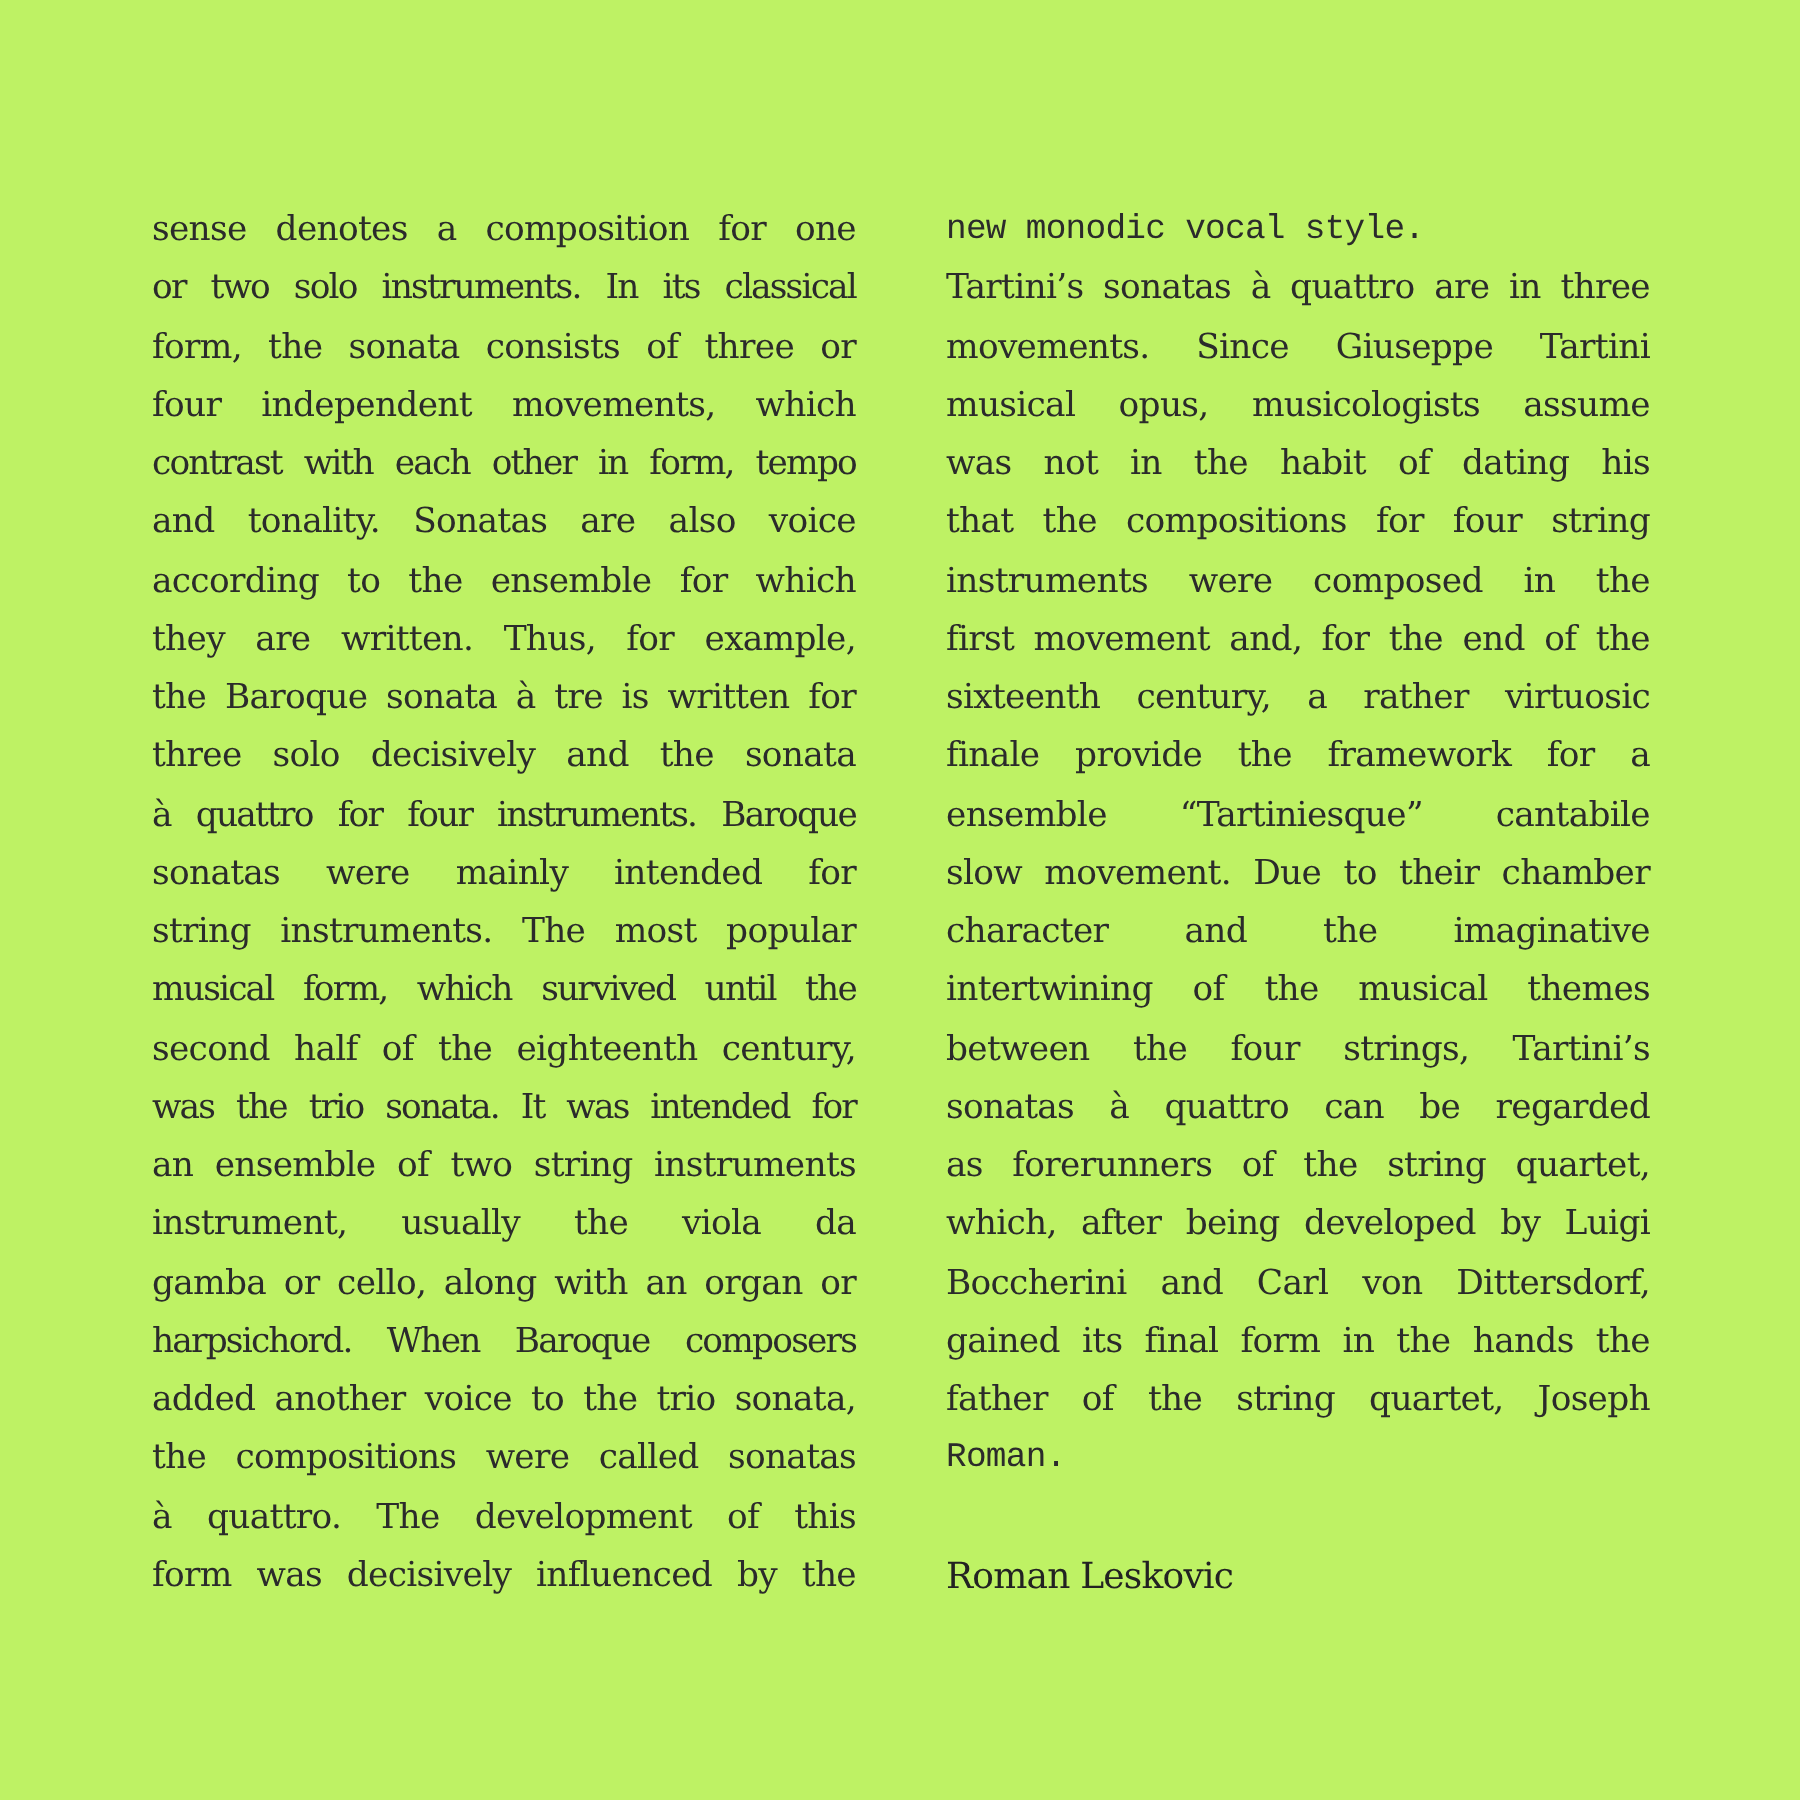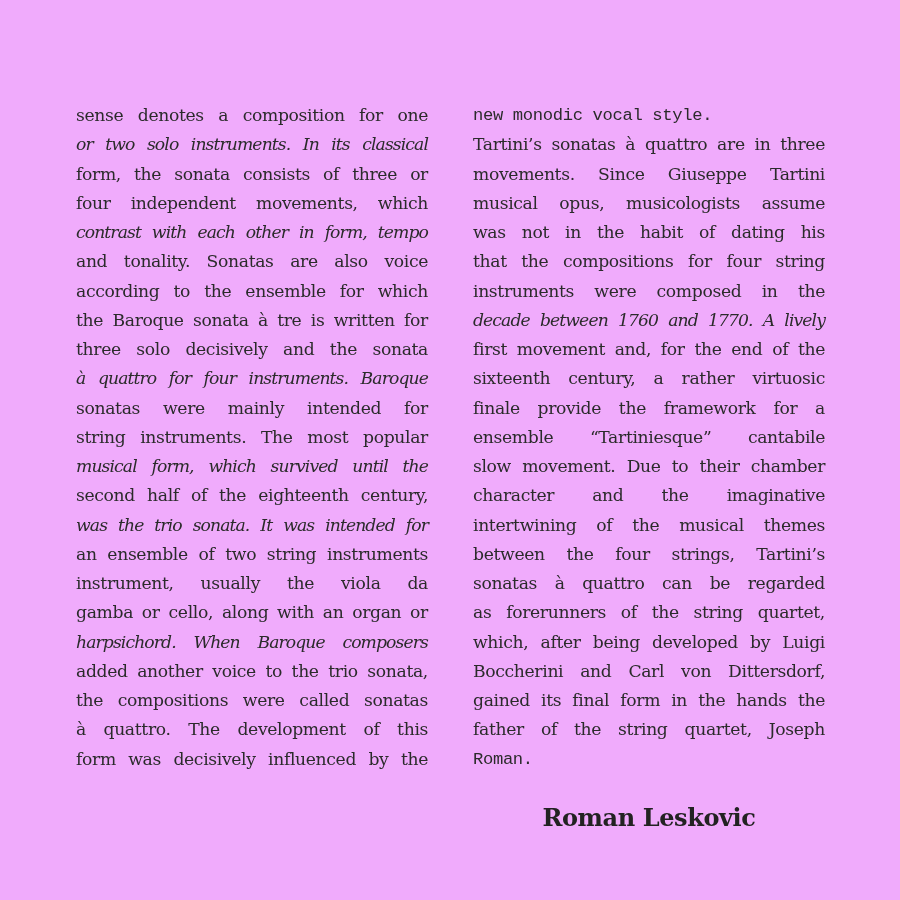--- a/index.html
+++ b/index.html
@@ -14,21 +14,21 @@
       overflow: hidden;
       font-family: "DejaVu Serif", "Liberation Serif", serif;
       color: #2b2b2b;
     }
     .page {
       position: absolute;
       left: 0;
       top: 0;
       width: 900px;
       height: 900px;
-      background: #f0abfc;
+      background: #bef264;
     }
     .column {
       position: absolute;
       top: 101px;
       width: 352px;
     }
     .col-left { left: 76px; }
     .col-right { left: 473px; }
     .line {
       display: block;
@@ -42,50 +42,50 @@
       overflow: visible;
     }
     .line.last {
       text-align: right;
       text-align-last: left;
       font-family: Liberation Mono, monospace;
     }
     .line.tight {
       letter-spacing: -0.9px;
       word-spacing: -1px;
-      font-style: italic;
     }
     .spacer {
       display: block;
       height: 29.25px;
     }
     .author {
       display: block;
       height: 29.25px;
       line-height: 29.25px;
-      font-size: 24px;
-      font-weight: bold;
+      font-size: 18px;
+      font-weight: normal;
       letter-spacing: -0.4px;
       color: #222222;
-      text-align: center;
+      text-align: left;
     }
   </style>
 </head>
 <body>
 
 <div class="page">
 
   <div class="column col-left">
     <span class="line">sense denotes a composition for one</span>
     <span class="line tight">or two solo instruments. In its classical</span>
     <span class="line">form, the sonata consists of three or</span>
     <span class="line">four independent movements, which</span>
     <span class="line tight">contrast with each other in form, tempo</span>
     <span class="line">and tonality. Sonatas are also voice</span>
     <span class="line">according to the ensemble for which</span>
+    <span class="line">they are written. Thus, for example,</span>
     <span class="line">the Baroque sonata à tre is written for</span>
     <span class="line">three solo decisively and the sonata</span>
     <span class="line tight">à quattro for four instruments. Baroque</span>
     <span class="line">sonatas were mainly intended for</span>
     <span class="line">string instruments. The most popular</span>
     <span class="line tight">musical form, which survived until the</span>
     <span class="line">second half of the eighteenth century,</span>
     <span class="line tight">was the trio sonata. It was intended for</span>
     <span class="line">an ensemble of two string instruments</span>
     <span class="line">instrument, usually the viola da</span>
@@ -98,21 +98,20 @@
   </div>
 
   <div class="column col-right">
     <span class="line last">new monodic vocal style.</span>
     <span class="line">Tartini’s sonatas à quattro are in three</span>
     <span class="line">movements. Since Giuseppe Tartini</span>
     <span class="line">musical opus, musicologists assume</span>
     <span class="line">was not in the habit of dating his</span>
     <span class="line">that the compositions for four string</span>
     <span class="line">instruments were composed in the</span>
-    <span class="line tight">decade between 1760 and 1770. A lively</span>
     <span class="line">first movement and, for the end of the</span>
     <span class="line">sixteenth century, a rather virtuosic</span>
     <span class="line">finale provide the framework for a</span>
     <span class="line">ensemble “Tartiniesque” cantabile</span>
     <span class="line">slow movement. Due to their chamber</span>
     <span class="line">character and the imaginative</span>
     <span class="line">intertwining of the musical themes</span>
     <span class="line">between the four strings, Tartini’s</span>
     <span class="line">sonatas à quattro can be regarded</span>
     <span class="line">as forerunners of the string quartet,</span>

